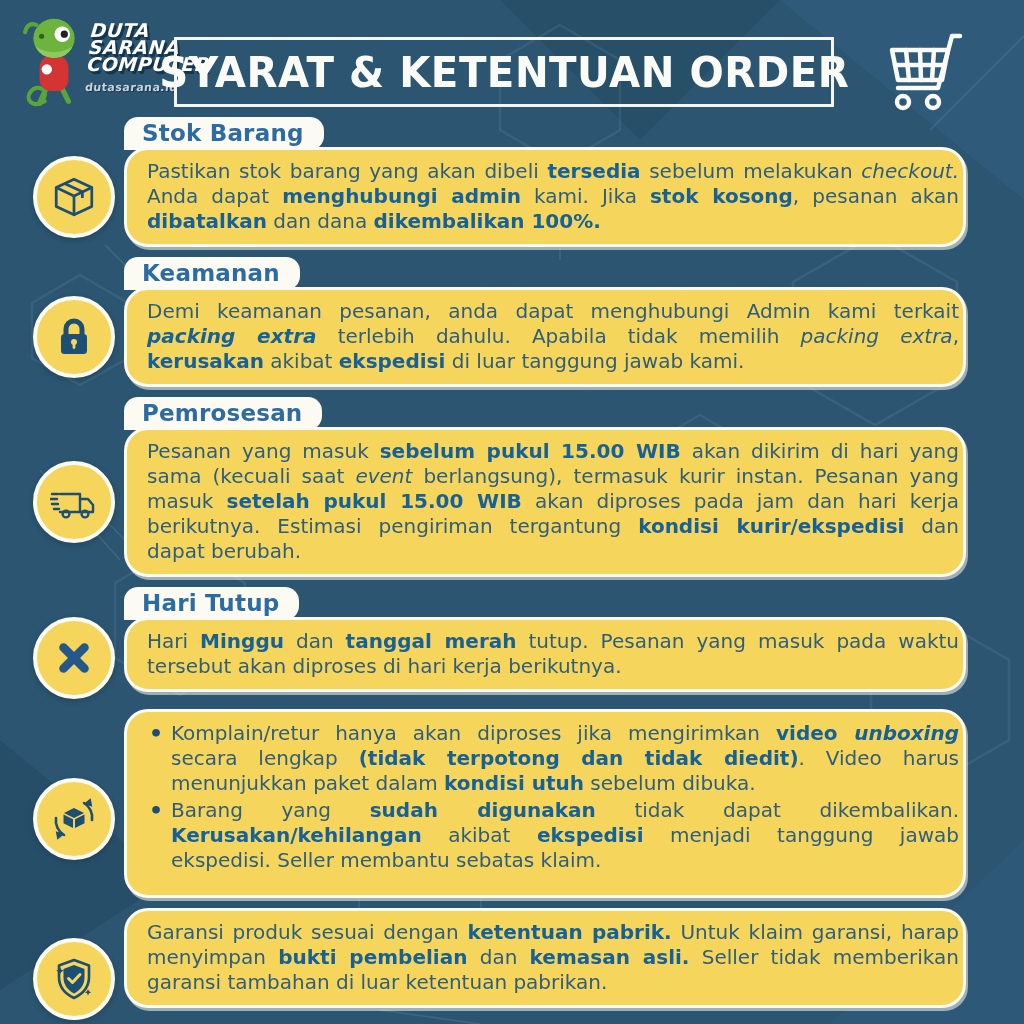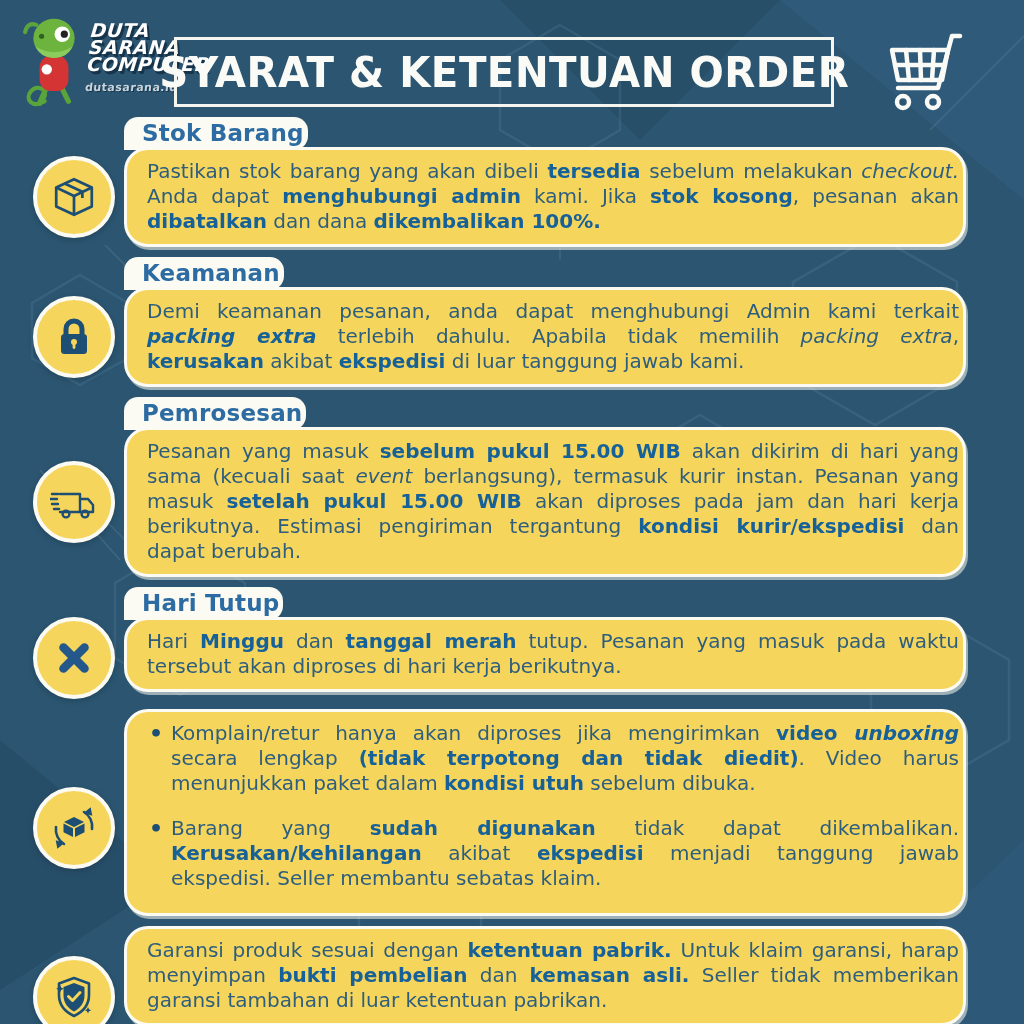--- a/index.html
+++ b/index.html
@@ -62,41 +62,41 @@
     background:var(--panel-yellow);
     border:4px solid var(--white);
     display:flex;align-items:center;justify-content:center;
     box-shadow:0 2px 6px rgba(0,0,0,.18);
   }
   .content-col{flex:1;min-width:0;}
   .section-label{
     display:inline-block;position:relative;z-index:2;
     background:var(--white);
     border-radius:14px 14px 14px 0;
-    padding:3px 4px 4px 18px;
+    padding:3px 20px 4px 18px;
     margin-bottom:-3px;
   }
   .section-label span{
     color:var(--label-blue);font-weight:bold;font-size:23px;letter-spacing:.2px;
   }
   .section-box{
     position:relative;z-index:1;
     background:var(--panel-yellow);
     border:3px solid var(--white);
     border-radius:24px;
     padding:9px 4px 10px 20px;
     color:var(--text-blue);
     font-size:20px;line-height:25px;
     text-align:justify;
     box-shadow:2px 3px 0 rgba(252,251,243,.55);
   }
   .rich .b{font-weight:bold;color:var(--bold-blue);}
   .rich .i{font-style:italic;}
   .bullets{list-style:none;}
-  .bullets li{position:relative;padding-left:24px;margin-bottom:20px;}
+  .bullets li{position:relative;padding-left:24px;margin-bottom:2px;}
   .bullets li:last-child{margin-bottom:12px;}
   .bullets li::before{
     content:"•";position:absolute;left:2px;top:0;
     color:var(--icon-blue);font-weight:bold;font-size:22px;
   }
   svg{display:block;}
 </style>
 </head>
 <body>
 

